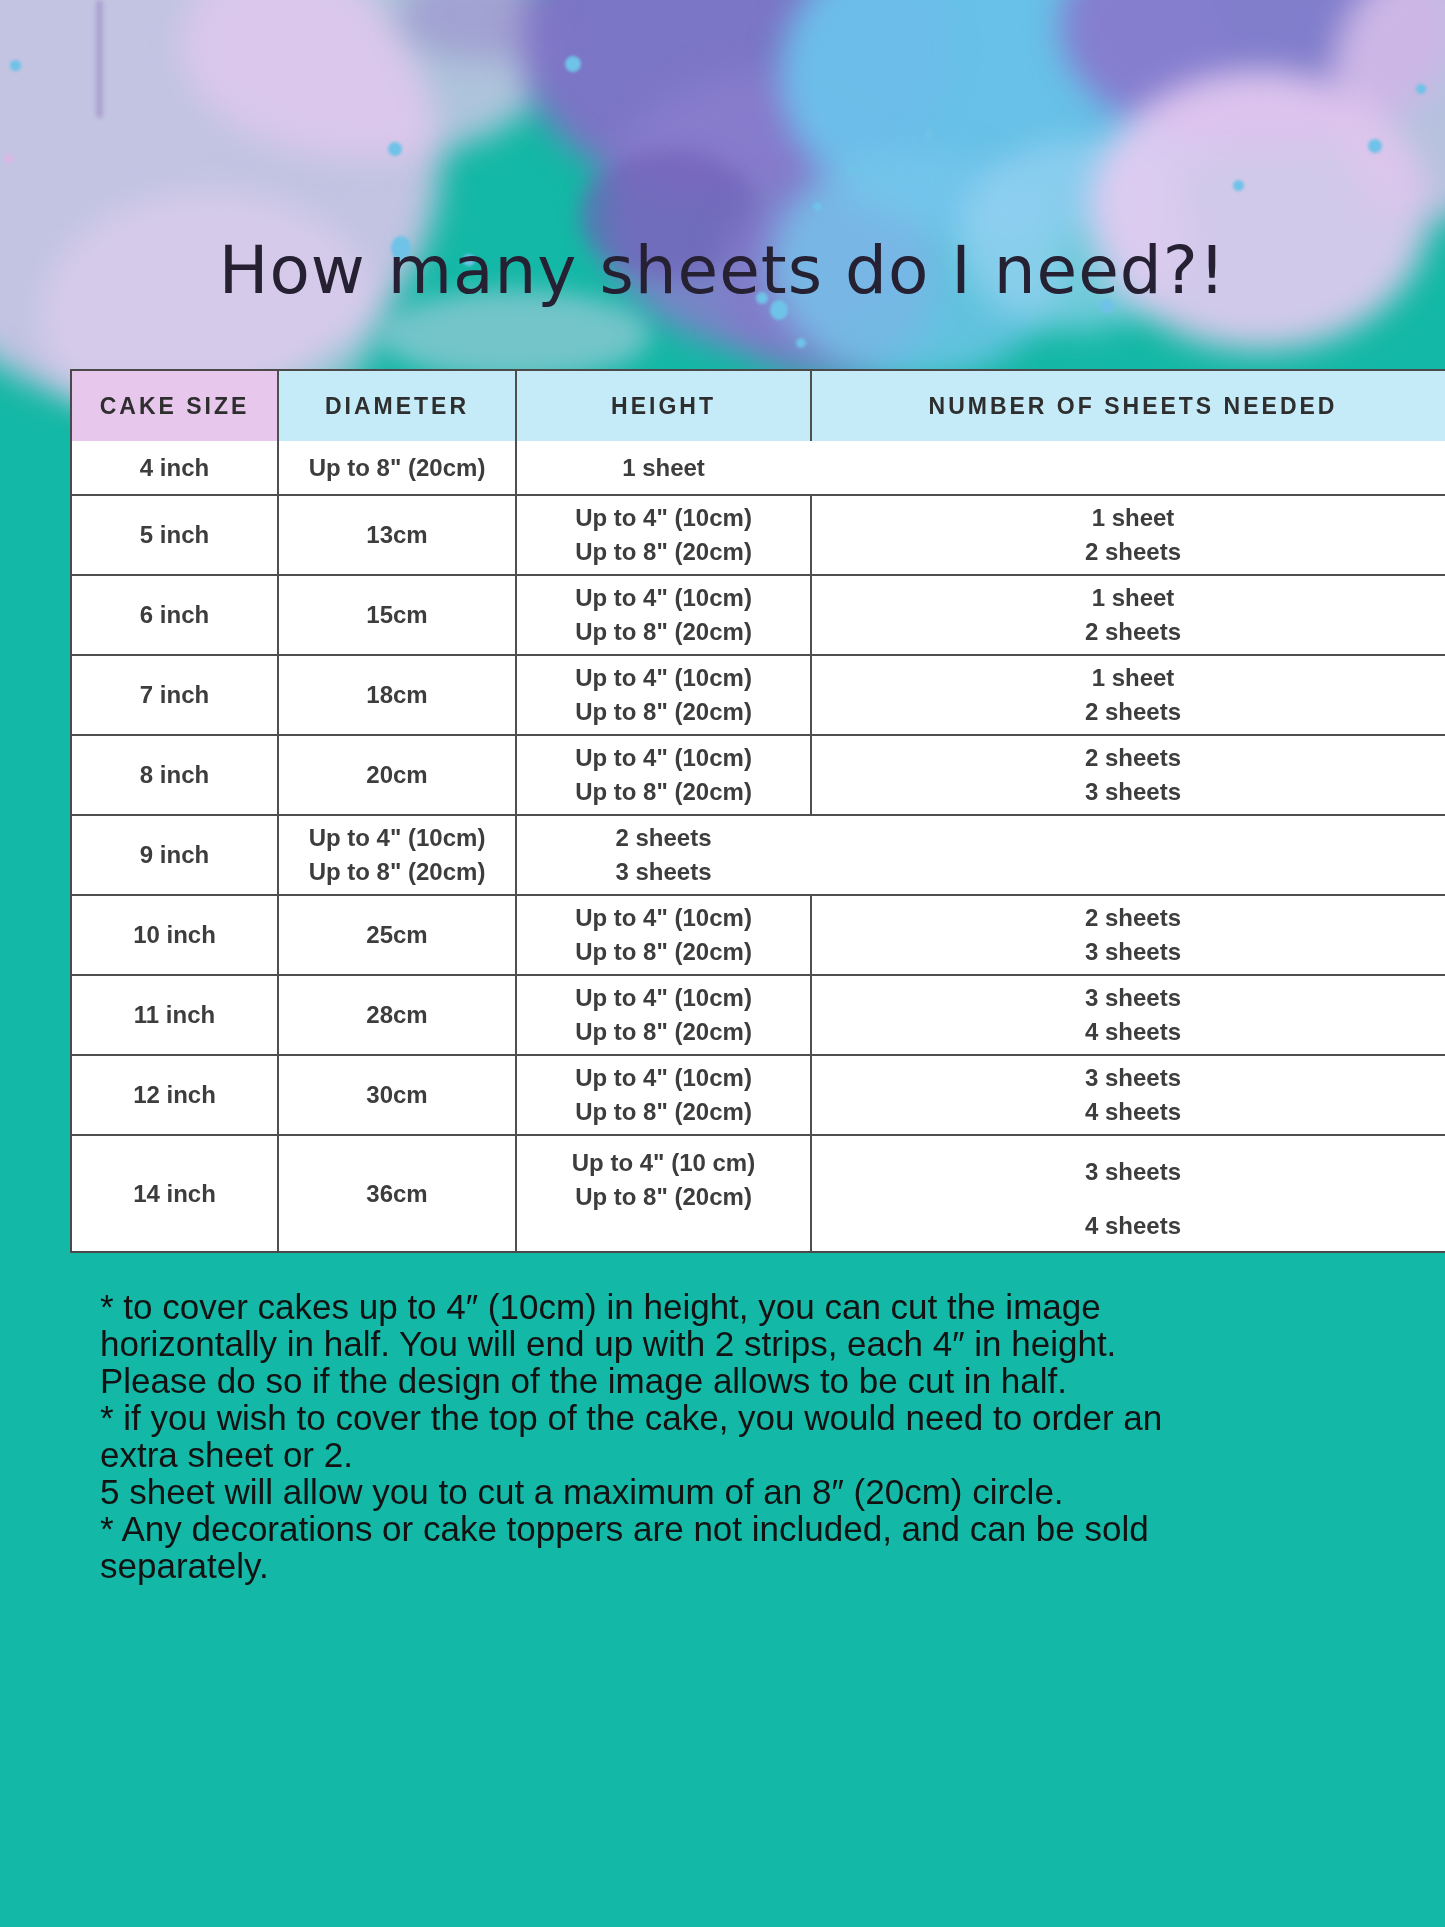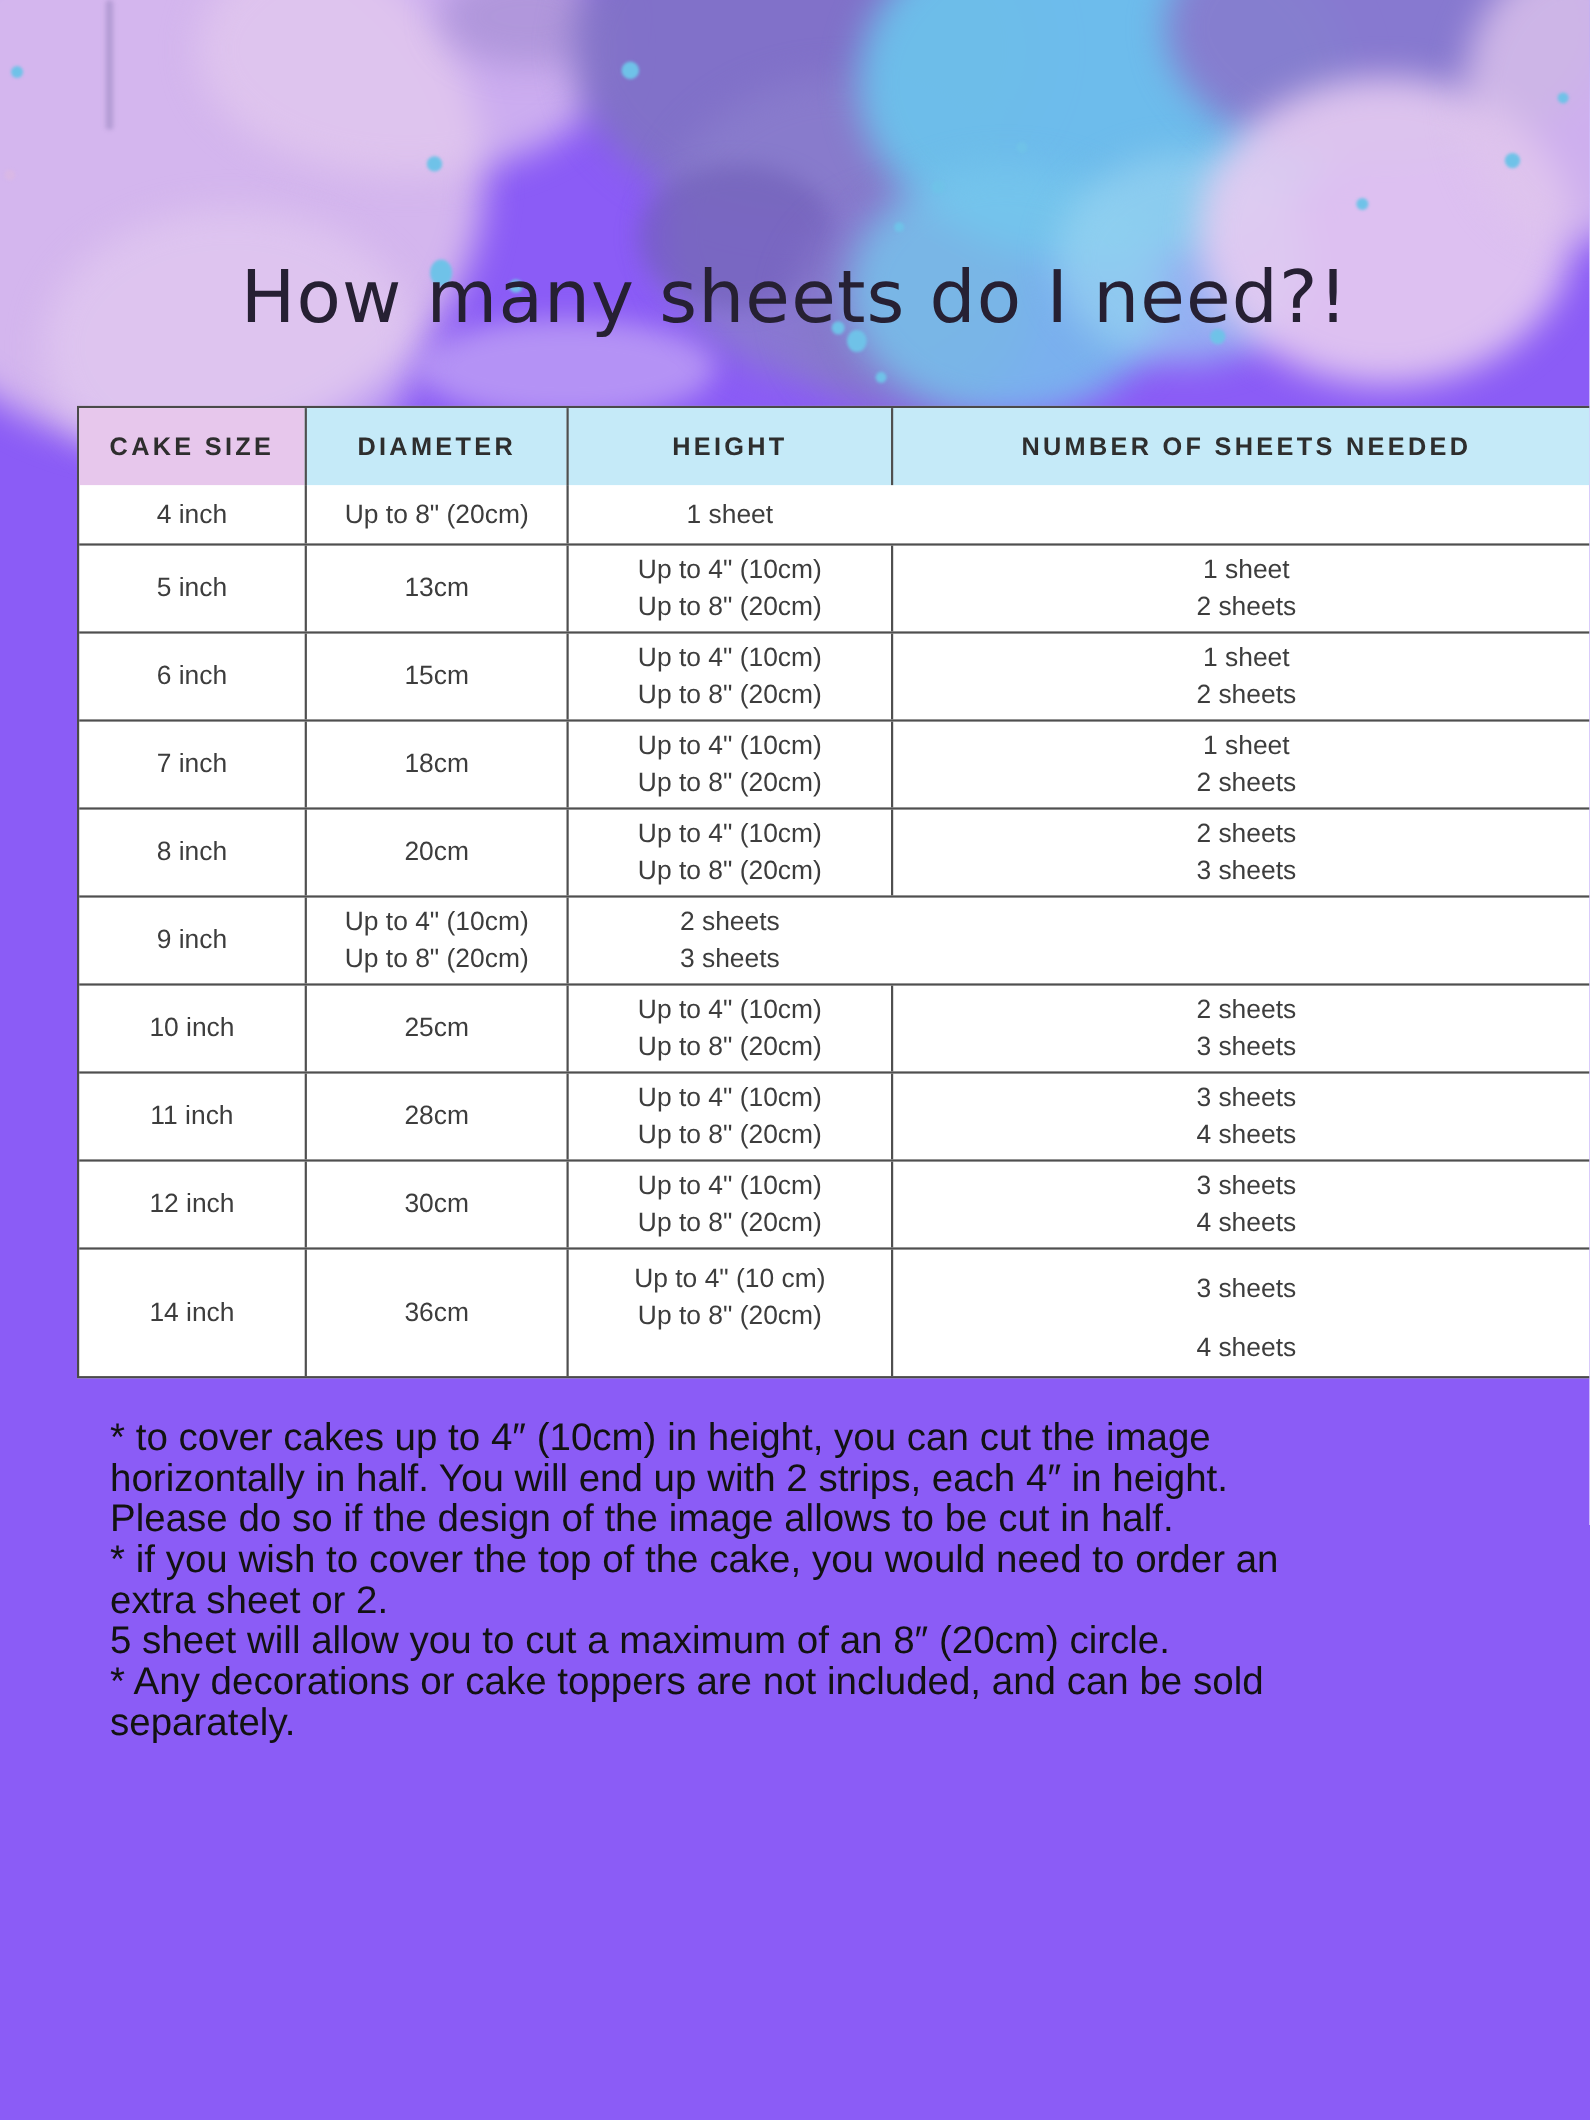--- a/index.html
+++ b/index.html
@@ -1,19 +1,19 @@
 <!DOCTYPE html>
 <html><head>
 <meta charset="utf-8">
 <style>
   html,body{margin:0;padding:0;background:#ffffff;}
   .doc{
     position:relative;
     width:1445px;height:1927px;
-    background:#8b5cf6;
+    background:#14b8a6;
     overflow:hidden;
     font-family:"Liberation Sans", sans-serif;
   }
 
   
   .art{position:absolute;top:0;left:0;width:1445px;height:470px;overflow:hidden;}
   .blob{position:absolute;border-radius:50%;filter:blur(16px);}
   .b-pink-left   {left:-120px;top:-90px;width:560px;height:500px;background:rgba(224,198,236,0.85);}
   .b-pink-tail   {left:40px;top:190px;width:340px;height:250px;background:rgba(230,208,241,0.55);}
   .b-pink-midtop {left:180px;top:-70px;width:380px;height:230px;background:rgba(226,200,238,0.75);}
@@ -55,20 +55,21 @@
     grid-template-columns:205px 238px 295px 1fr;
   }
   .trow + .trow{border-top:2px solid #4f4f4f;}
   .tcell{
     display:flex;flex-direction:column;
     justify-content:center;align-items:center;
     text-align:center;
     font-size:24px;
     box-sizing:border-box;
     overflow:hidden;
+    font-weight:bold;
   }
   .tcell + .tcell{border-left:2px solid #4f4f4f;}
   .thead-row{height:70px;}
   .thead-row .tcell{
     font-size:23px;font-weight:bold;letter-spacing:3px;color:#2e2e2e;
   }
   .hd-pink{background:#e7c7ec;}
   .hd-blue{background:#c5eaf8;}
   .row-single{height:53px;}
   .row-double{height:78px;}

